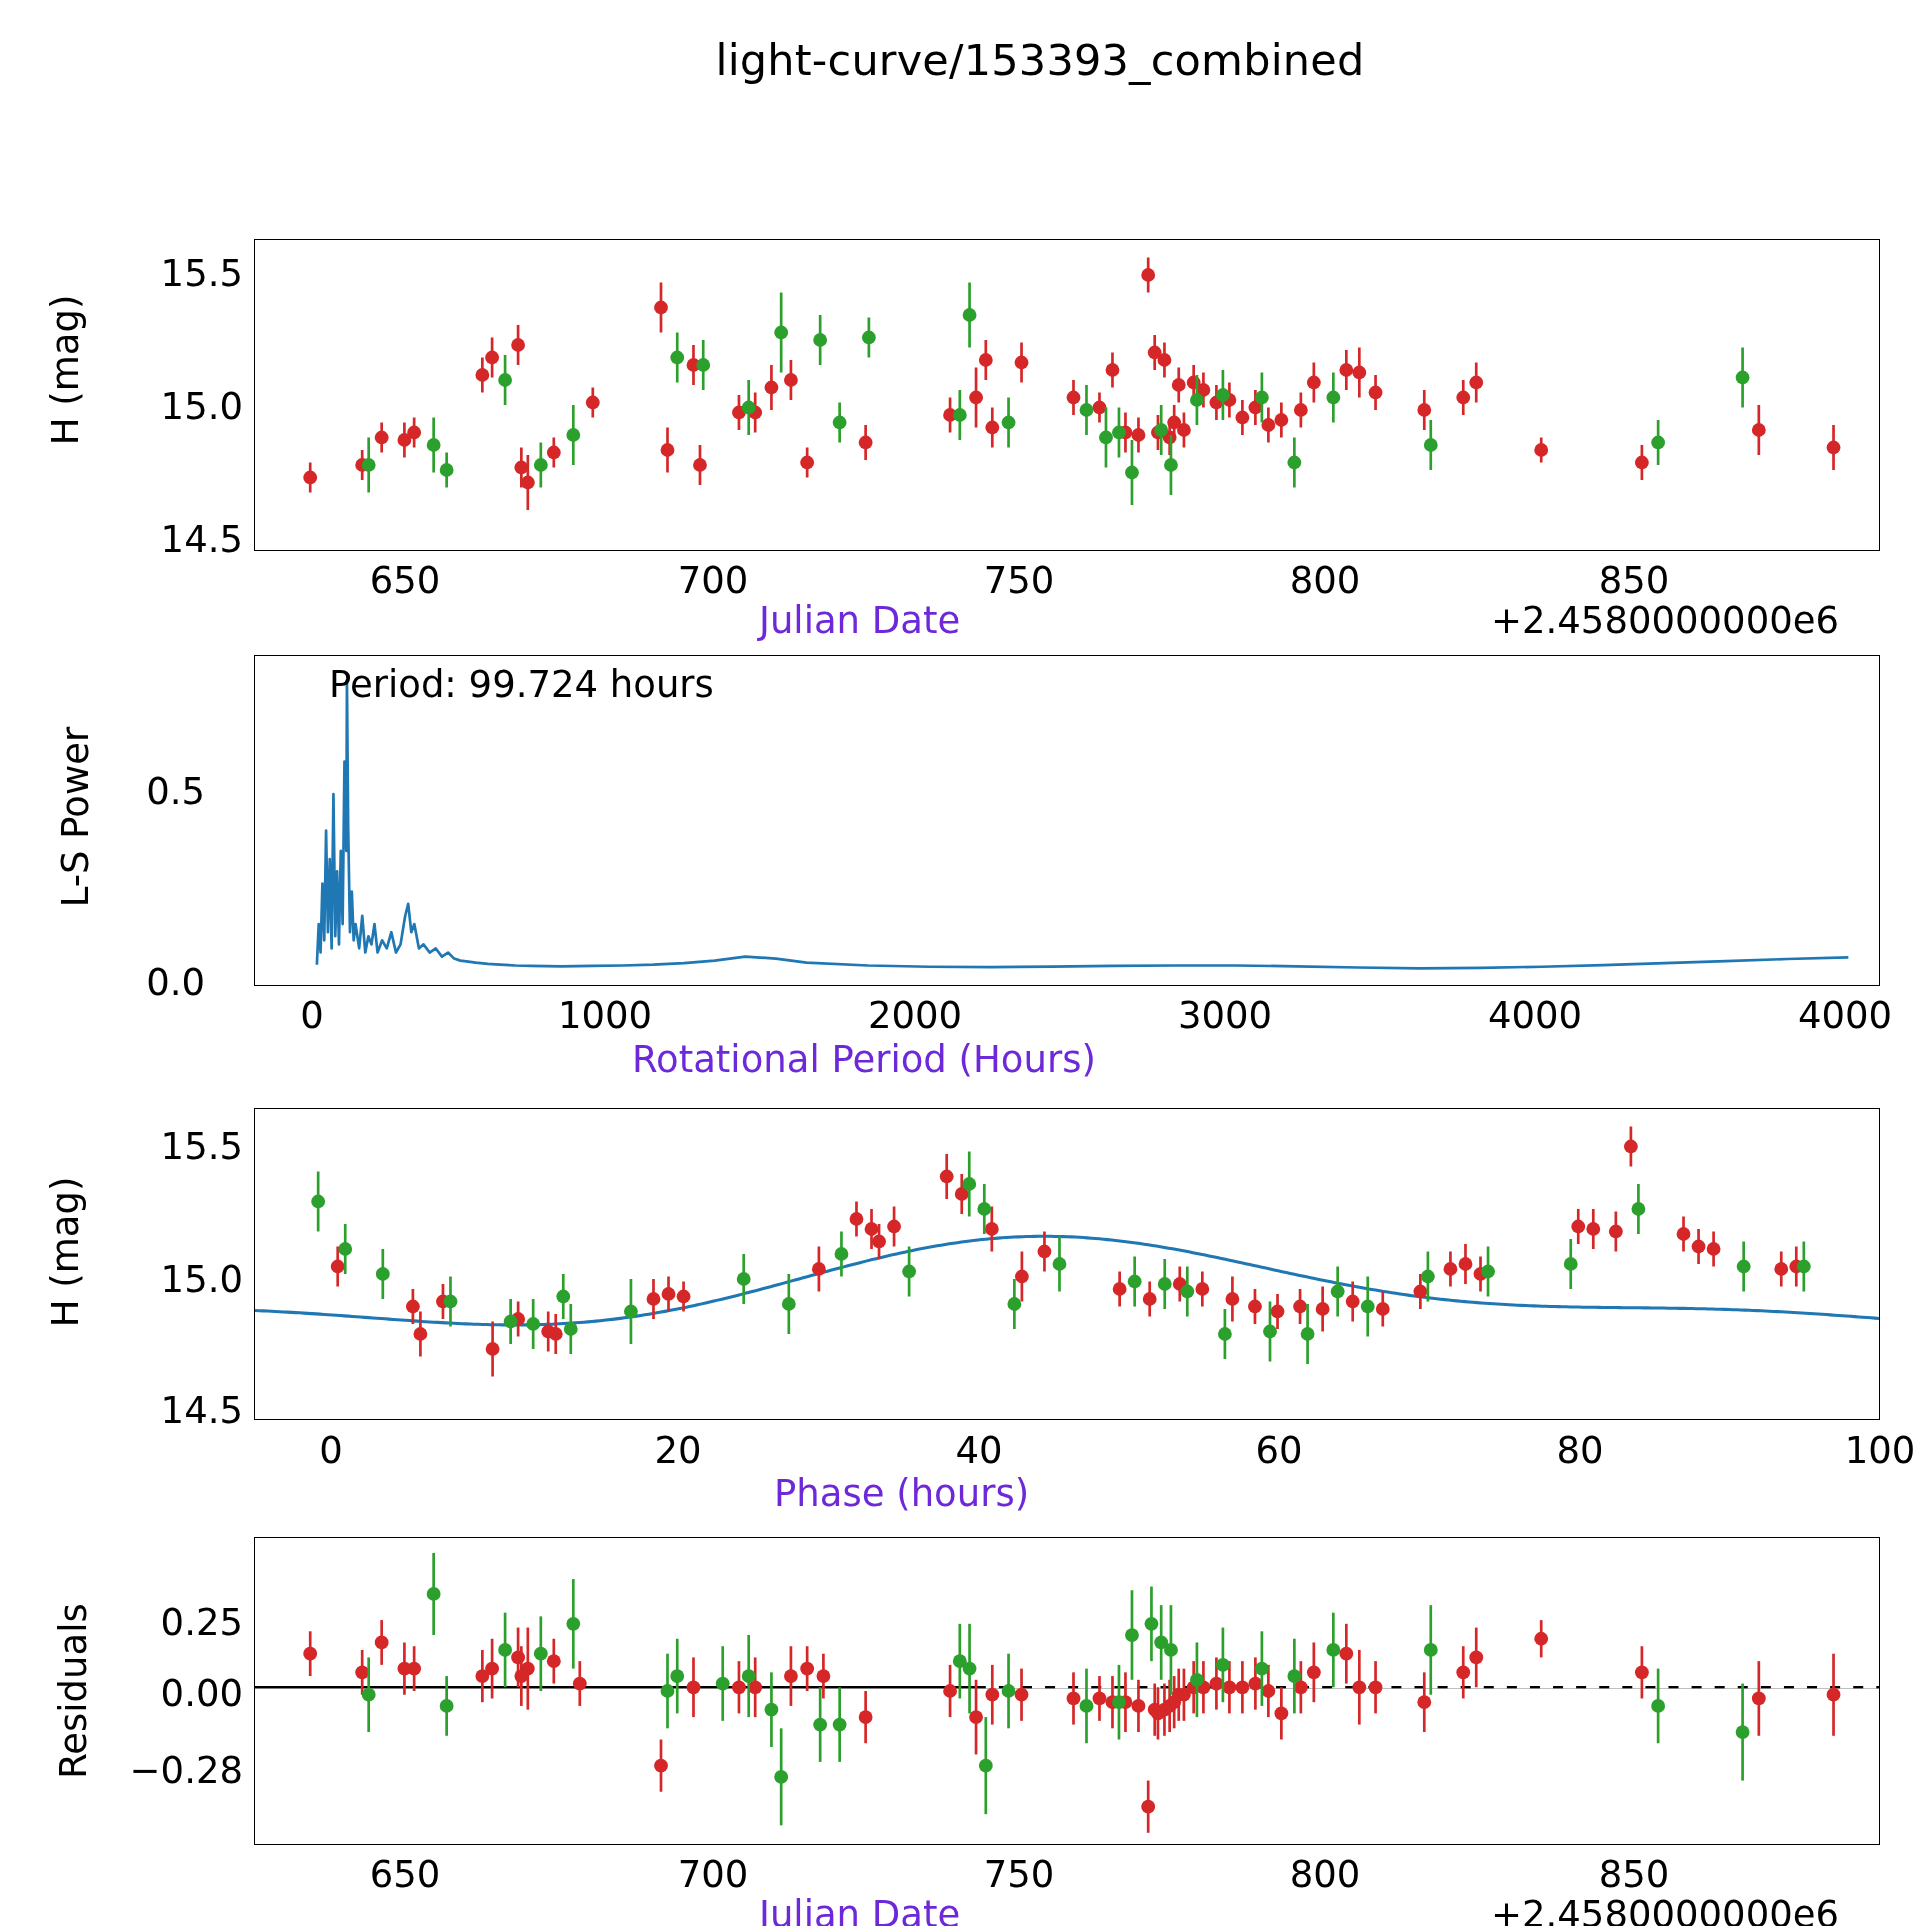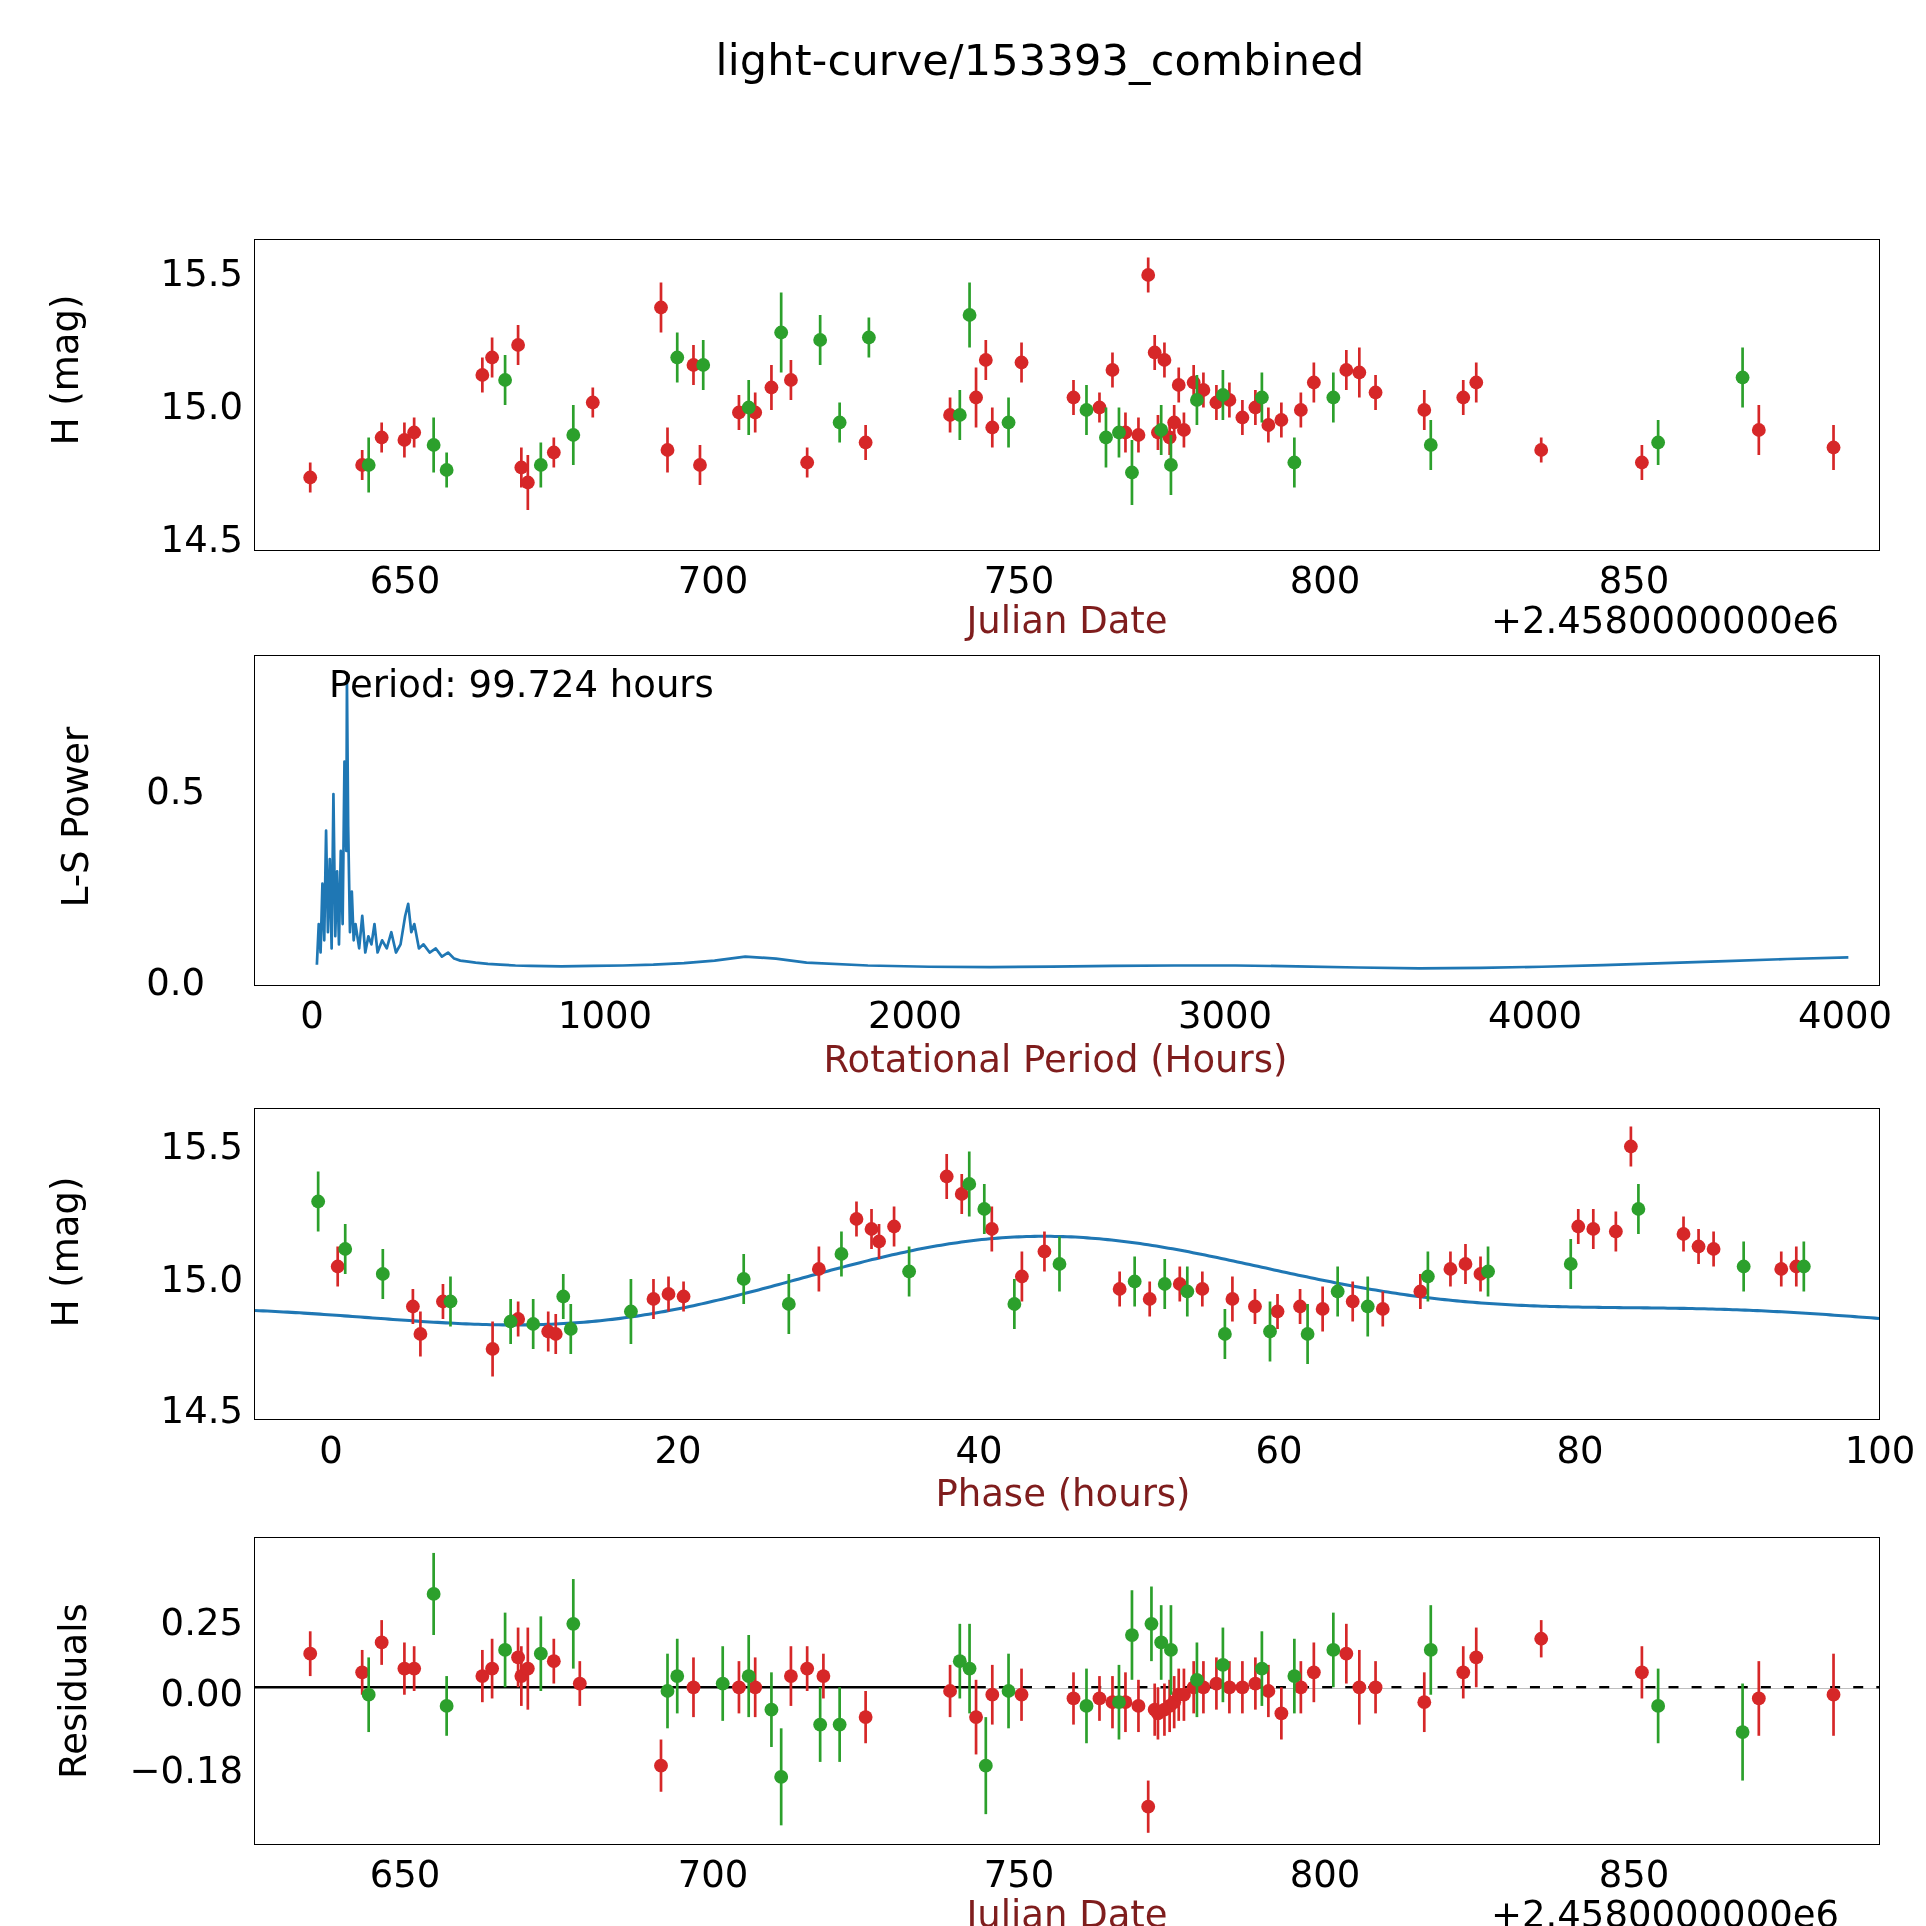--- a/index.html
+++ b/index.html
@@ -55,22 +55,21 @@
     position: absolute;
     transform-origin: center center;
     font-size: 37px;
     color: #000;
     white-space: nowrap;
     text-align: center;
   }
   .xlabel {
     position: absolute;
     font-size: 37px;
-    color: #7f1d1d;
-    text-align: center;
+    color: #6d28d9;
     white-space: nowrap;
   }
   .offset-label {
     position: absolute;
     font-size: 37px;
     color: #000;
     white-space: nowrap;
     text-align: center;
   }
   .tick-label {
@@ -664,21 +663,21 @@
           <line x1="3646.08" y1="341.4634146341464" x2="3646.08" y2="536.5853658536587" stroke="#2ca02c" stroke-width="7" stroke-linecap="butt"></line>
           <circle cx="3646.08" cy="439.0243902439025" r="18" fill="#2ca02c"></circle>
           <line x1="3865.52" y1="380.48780487804885" x2="3865.52" y2="634.1463414634147" stroke="#2ca02c" stroke-width="7" stroke-linecap="butt"></line>
           <circle cx="3865.52" cy="507.31707317073176" r="18" fill="#2ca02c"></circle>
         </svg>
     </div>
   </div>
   <div class="ylabel" style="left:73px; top:1691px; width:308px; transform:translate(-50%,-50%) rotate(-90deg);">Residuals</div>
   <div class="tick-label" style="left:77px; top:1601px; width:166px; text-align:right;">0.25</div>
   <div class="tick-label" style="left:77px; top:1672px; width:166px; text-align:right;">0.00</div>
-  <div class="tick-label" style="left:54px; top:1749px; width:189px; text-align:right;">−0.18</div>
+  <div class="tick-label" style="left:54px; top:1749px; width:189px; text-align:right;">−0.28</div>
   <div class="tick-label" style="left:347px; top:1853px; width:116px;">650</div>
   <div class="tick-label" style="left:655px; top:1853px; width:116px;">700</div>
   <div class="tick-label" style="left:961px; top:1853px; width:116px;">750</div>
   <div class="tick-label" style="left:1267px; top:1853px; width:116px;">800</div>
   <div class="tick-label" style="left:1576px; top:1853px; width:116px;">850</div>
   <div class="xlabel" style="left:759px; top:1893px; width:616px;">Julian Date</div>
   <div class="offset-label" style="left:1491px; top:1893px;">+2.4580000000e6</div>
 
 </div>
 

